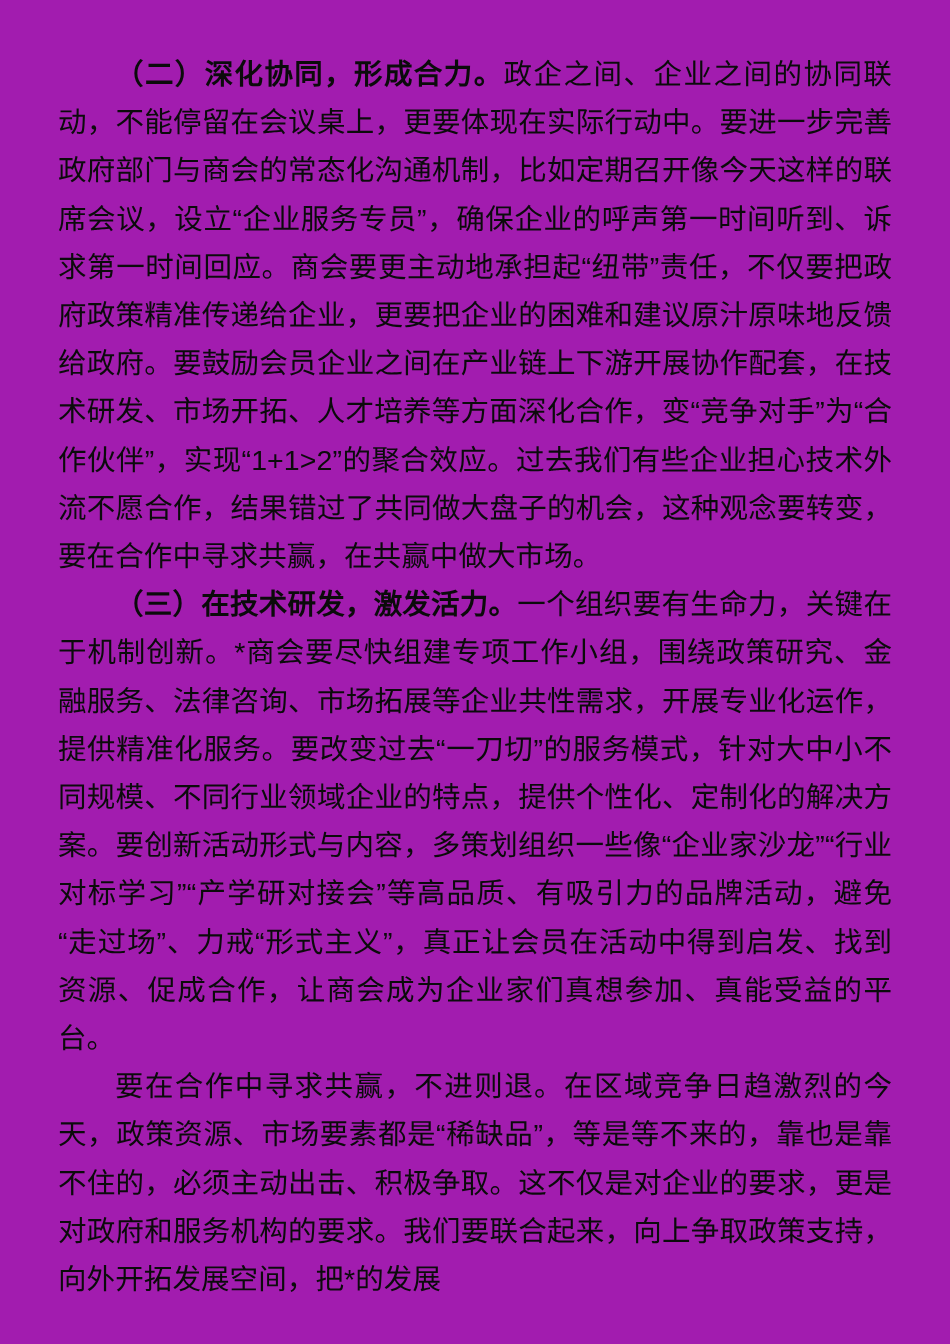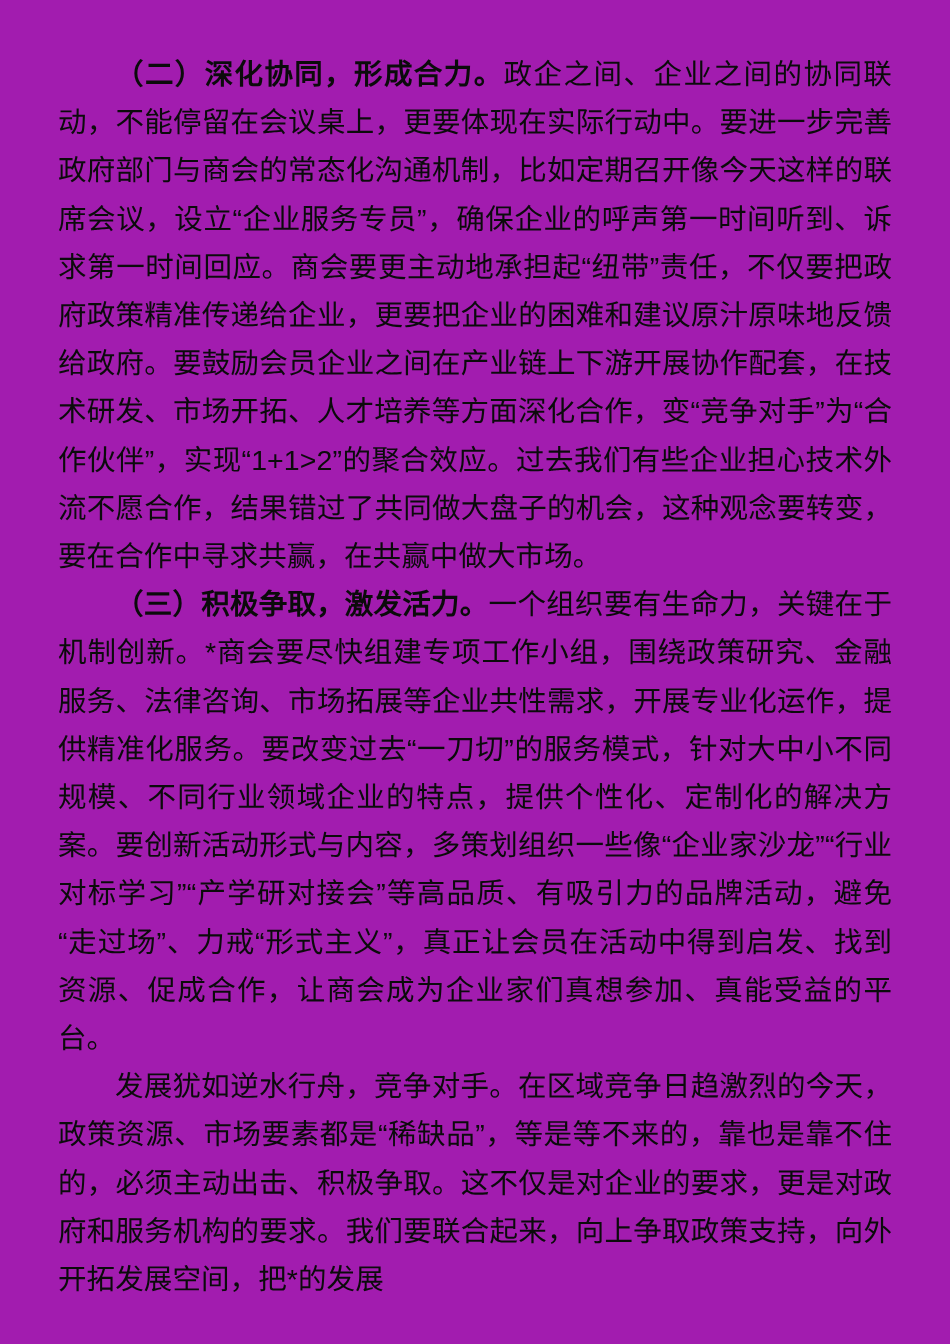--- a/index.html
+++ b/index.html
@@ -48,19 +48,19 @@
   }
 </style>
 </head>
 <body>
 
 <div class="page">
   <div class="doc-body">
 
     <p class="para"><span class="lead">（二）深化协同，形成合力。</span><span>政企之间、企业之间的协同联动，不能停留在会议桌上，更要体现在实际行动中。要进一步完善政府部门与商会的常态化沟通机制，比如定期召开像今天这样的联席会议，设立“企业服务专员”，确保企业的呼声第一时间听到、诉求第一时间回应。商会要更主动地承担起“纽带”责任，不仅要把政府政策精准传递给企业，更要把企业的困难和建议原汁原味地反馈给政府。要鼓励会员企业之间在产业链上下游开展协作配套，在技术研发、市场开拓、人才培养等方面深化合作，变“竞争对手”为“合作伙伴”，实现“1+1&gt;2”的聚合效应。过去我们有些企业担心技术外流不愿合作，结果错过了共同做大盘子的机会，这种观念要转变，要在合作中寻求共赢，在共赢中做大市场。</span></p>
 
-    <p class="para"><span class="lead">（三）积极争取，激发活力。</span><span>一个组织要有生命力，关键在于机制创新。*商会要尽快组建专项工作小组，围绕政策研究、金融服务、法律咨询、市场拓展等企业共性需求，开展专业化运作，提供精准化服务。要改变过去“一刀切”的服务模式，针对大中小不同规模、不同行业领域企业的特点，提供个性化、定制化的解决方案。要创新活动形式与内容，多策划组织一些像“企业家沙龙”“行业对标学习”“产学研对接会”等高品质、有吸引力的品牌活动，避免“走过场”、力戒“形式主义”，真正让会员在活动中得到启发、找到资源、促成合作，让商会成为企业家们真想参加、真能受益的平台。</span></p>
+    <p class="para"><span class="lead">（三）在技术研发，激发活力。</span><span>一个组织要有生命力，关键在于机制创新。*商会要尽快组建专项工作小组，围绕政策研究、金融服务、法律咨询、市场拓展等企业共性需求，开展专业化运作，提供精准化服务。要改变过去“一刀切”的服务模式，针对大中小不同规模、不同行业领域企业的特点，提供个性化、定制化的解决方案。要创新活动形式与内容，多策划组织一些像“企业家沙龙”“行业对标学习”“产学研对接会”等高品质、有吸引力的品牌活动，避免“走过场”、力戒“形式主义”，真正让会员在活动中得到启发、找到资源、促成合作，让商会成为企业家们真想参加、真能受益的平台。</span></p>
 
 
-    <p class="para"><span>发展犹如逆水行舟，竞争对手。在区域竞争日趋激烈的今天，政策资源、市场要素都是“稀缺品”，等是等不来的，靠也是靠不住的，必须主动出击、积极争取。这不仅是对企业的要求，更是对政府和服务机构的要求。我们要联合起来，向上争取政策支持，向外开拓发展空间，把*的发展</span></p>
+    <p class="para"><span>要在合作中寻求共赢，不进则退。在区域竞争日趋激烈的今天，政策资源、市场要素都是“稀缺品”，等是等不来的，靠也是靠不住的，必须主动出击、积极争取。这不仅是对企业的要求，更是对政府和服务机构的要求。我们要联合起来，向上争取政策支持，向外开拓发展空间，把*的发展</span></p>
 
   </div>
 </div>
 
 </body></html>

